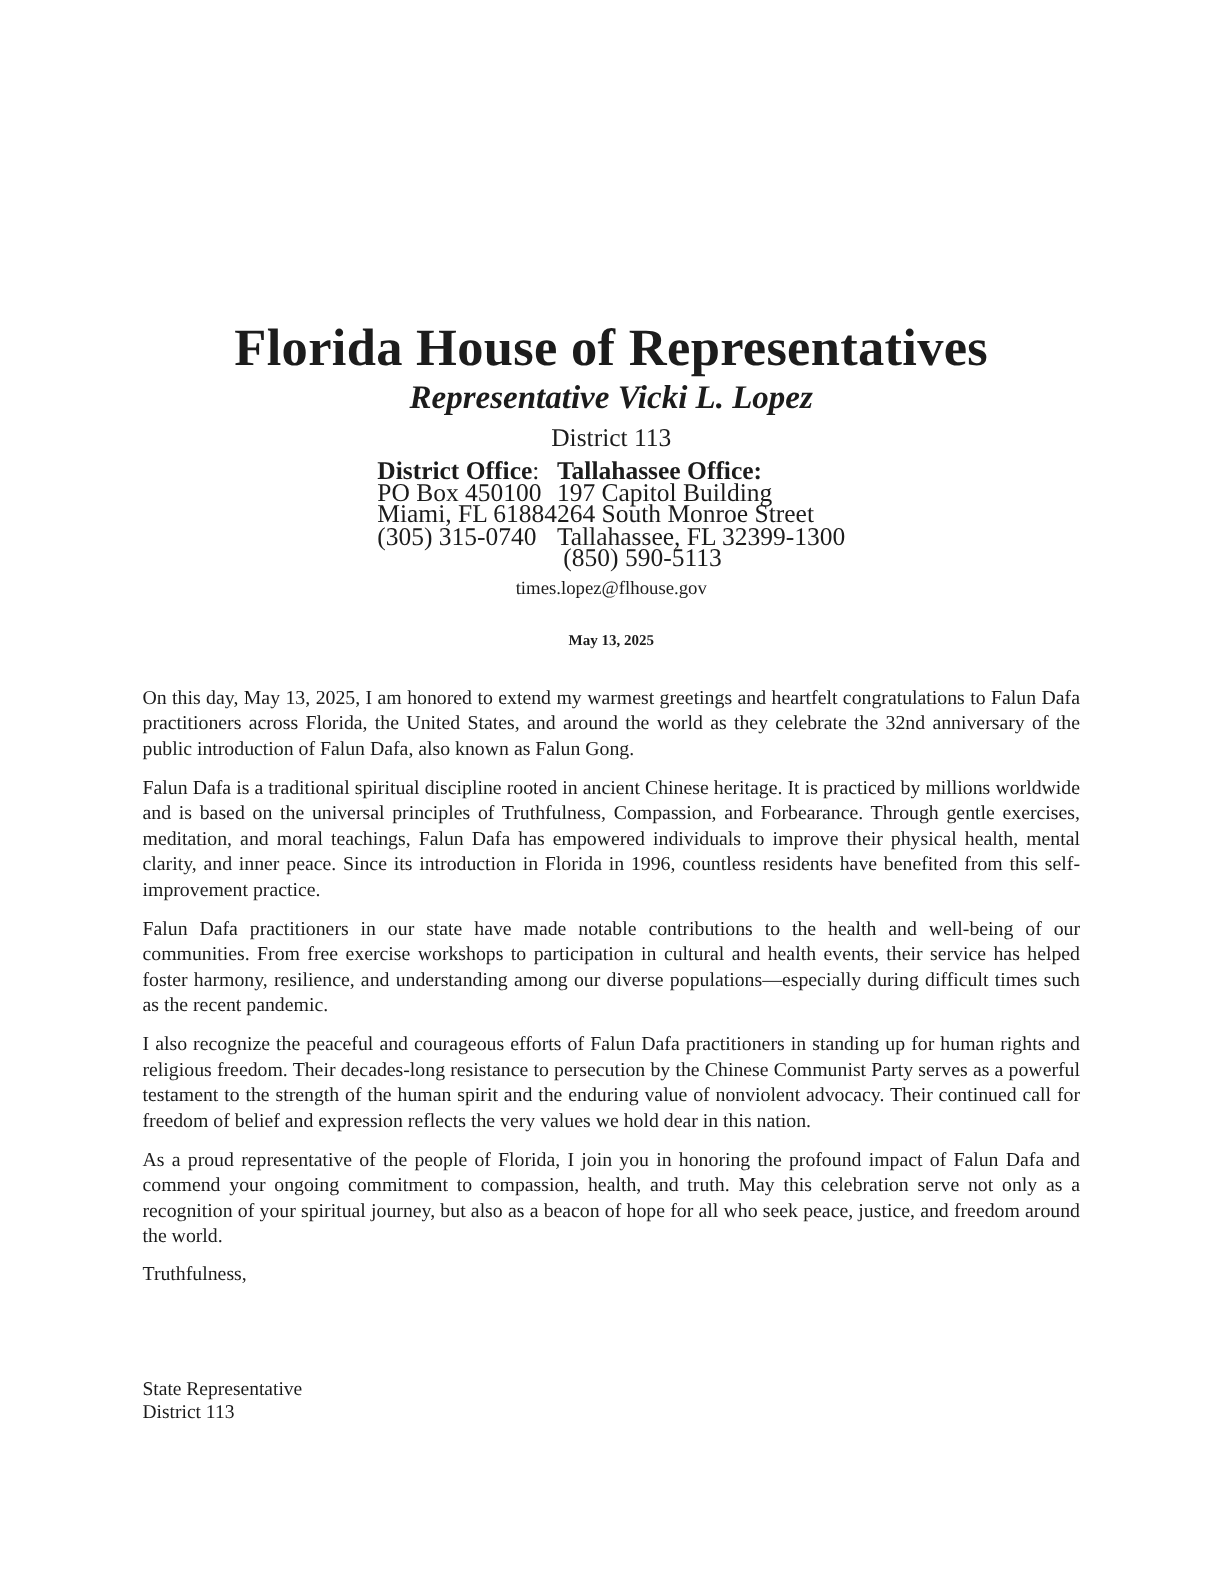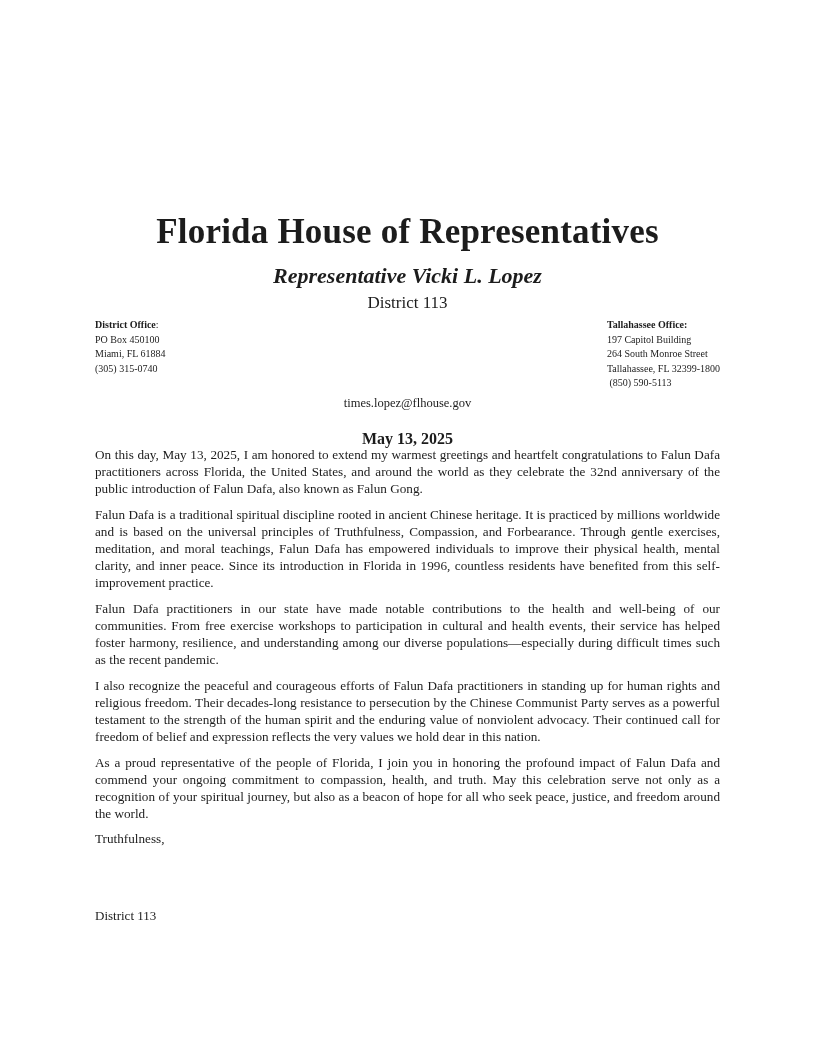--- a/index.html
+++ b/index.html
@@ -9,35 +9,35 @@
     width: 816px;
     height: 1056px;
     padding: 0 96px 0 95px;
     background: #ffffff;
     font-family: "Liberation Serif", "DejaVu Serif", serif;
     color: #1c1c1c;
     overflow: hidden;
   }
   .letterhead { text-align: center; padding-top: 212px; }
   .lh-title { font-size: 35px; font-weight: bold; line-height: 1.12; letter-spacing: 0.2px; }
-  .lh-subtitle { font-size: 22px; font-weight: bold; font-style: italic; margin-top: 13px; line-height: 1.1; }
+  .lh-subtitle { font-size: 22px; font-weight: bold; font-style: italic; margin-top: 2px; line-height: 1.1; }
   .lh-district { font-size: 17px; margin-top: 6px; line-height: 1.1; }
   .address-row {
     display: flex;
-    justify-content: space-between;
+    justify-content: center;
     align-items: flex-start;
     margin-top: 5px;
-    font-size: 10px;
+    font-size: 17px;
     line-height: 14.6px;
   }
   .office div { white-space: pre; }
   .b { font-weight: bold; }
   .email-line { text-align: center; font-size: 12.5px; margin-top: 5px; line-height: 15px; }
-  .date-line { text-align: center; font-size: 16px; font-weight: bold; margin-top: 20px; line-height: 15px; }
-  .body-text { font-size: 13.2px; line-height: 17.1px; text-align: justify; }
+  .date-line { text-align: center; font-size: 10px; font-weight: bold; margin-top: 20px; line-height: 15px; }
+  .body-text { margin-top: 21px; font-size: 13.2px; line-height: 17.1px; text-align: justify; }
   .body-text p { margin: 0 0 8.5px 0; }
   .closing { text-align: left; margin-top: 5px; }
   .signature { margin-top: 60px; font-size: 13px; line-height: 15px; }
 </style>
 </head>
 <body>
 
 <div class="page">
 
   <header class="letterhead">
@@ -50,35 +50,36 @@
     <div class="office">
       <div><span class="b">District Office</span><span>:</span></div>
       <div>PO Box 450100</div>
       <div>Miami, FL 61884</div>
       <div>(305) 315-0740</div>
     </div>
     <div class="office">
       <div class="b">Tallahassee Office:</div>
       <div>197 Capitol Building</div>
       <div>264 South Monroe Street</div>
-      <div>Tallahassee, FL 32399-1800</div>
+      <div>Tallahassee, FL 32399-1300</div>
       <div> (850) 590-5113</div>
     </div>
   </div>
 
   <div class="email-line">times.lopez@flhouse.gov</div>
 
   <div class="date-line">May 13, 2025</div>
 
   <main class="body-text">
     <p>On this day, May 13, 2025, I am honored to extend my warmest greetings and heartfelt congratulations to Falun Dafa practitioners across Florida, the United States, and around the world as they celebrate the 32nd anniversary of the public introduction of Falun Dafa, also known as Falun Gong.</p>
     <p>Falun Dafa is a traditional spiritual discipline rooted in ancient Chinese heritage. It is practiced by millions worldwide and is based on the universal principles of Truthfulness, Compassion, and Forbearance. Through gentle exercises, meditation, and moral teachings, Falun Dafa has empowered individuals to improve their physical health, mental clarity, and inner peace. Since its introduction in Florida in 1996, countless residents have benefited from this self-improvement practice.</p>
     <p>Falun Dafa practitioners in our state have made notable contributions to the health and well-being of our communities. From free exercise workshops to participation in cultural and health events, their service has helped foster harmony, resilience, and understanding among our diverse populations—especially during difficult times such as the recent pandemic.</p>
     <p>I also recognize the peaceful and courageous efforts of Falun Dafa practitioners in standing up for human rights and religious freedom. Their decades-long resistance to persecution by the Chinese Communist Party serves as a powerful testament to the strength of the human spirit and the enduring value of nonviolent advocacy. Their continued call for freedom of belief and expression reflects the very values we hold dear in this nation.</p>
     <p>As a proud representative of the people of Florida, I join you in honoring the profound impact of Falun Dafa and commend your ongoing commitment to compassion, health, and truth. May this celebration serve not only as a recognition of your spiritual journey, but also as a beacon of hope for all who seek peace, justice, and freedom around the world.</p>
     <p class="closing">Truthfulness,</p>
   </main>
 
   <div class="signature">
+    <div>State Representative</div>
     <div>District 113</div>
   </div>
 
 </div>
 
 </body></html>

